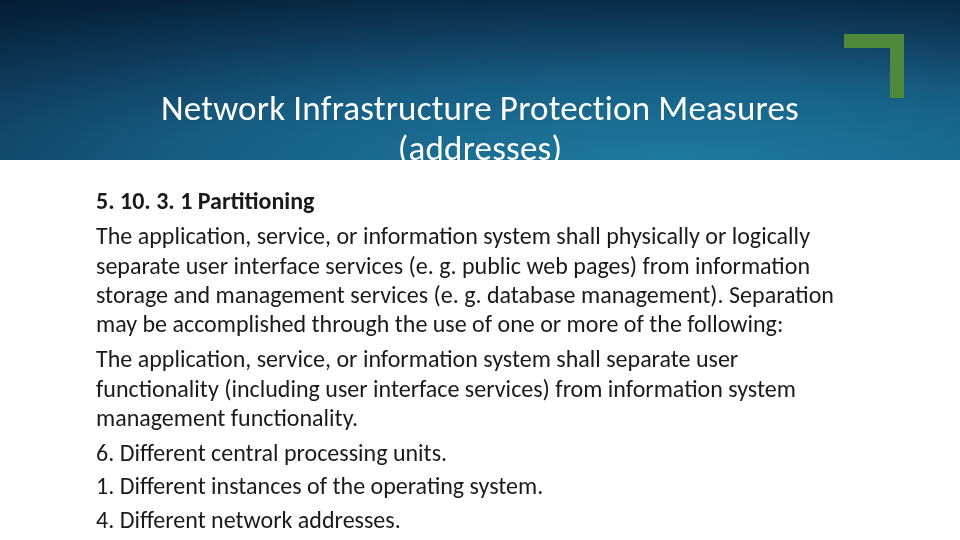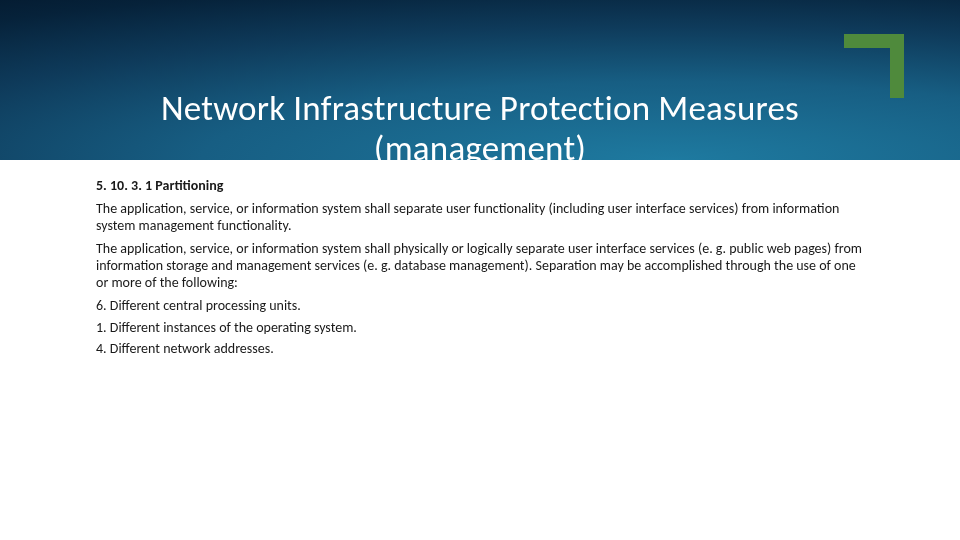--- a/index.html
+++ b/index.html
@@ -54,47 +54,47 @@
     right: 0;
     top: 88px;
     text-align: center;
     color: #ffffff;
     font-size: 35px;
     font-weight: 400;
     line-height: 1.15;
     letter-spacing: 0.2px;
   }
   .body {
-    padding: 17px 96px 0 96px;
+    padding: 26px 96px 0 96px;
     color: #1a1a1a;
-    font-size: 14px;
+    font-size: 24px;
     line-height: 1.22;
   }
   .sec {
     font-weight: 700;
     margin-bottom: 6px;
   }
   .para {
     margin-bottom: 6px;
   }
   .item {
     margin-bottom: 4px;
   }
 </style>
 </head>
 <body>
 
 <div class="hdr">
   <div class="corner"></div>
   <div class="title">
     <span>Network Infrastructure Protection Measures</span><br>
-    <span>(management)</span>
+    <span>(addresses)</span>
   </div>
 </div>
 
 <div class="body">
   <div class="sec">5. 10. 3. 1 Partitioning</div>
+  <div class="para">The application, service, or information system shall physically or logically separate user interface services (e. g. public web pages) from information storage and management services (e. g. database management). Separation may be accomplished through the use of one or more of the following:</div>
   <div class="para">The application, service, or information system shall separate user functionality (including user interface services) from information system management functionality.</div>
-  <div class="para">The application, service, or information system shall physically or logically separate user interface services (e. g. public web pages) from information storage and management services (e. g. database management). Separation may be accomplished through the use of one or more of the following:</div>
   <div class="item">6. Different central processing units.</div>
   <div class="item">1. Different instances of the operating system.</div>
   <div class="item">4. Different network addresses.</div>
 </div>
 
 </body></html>

